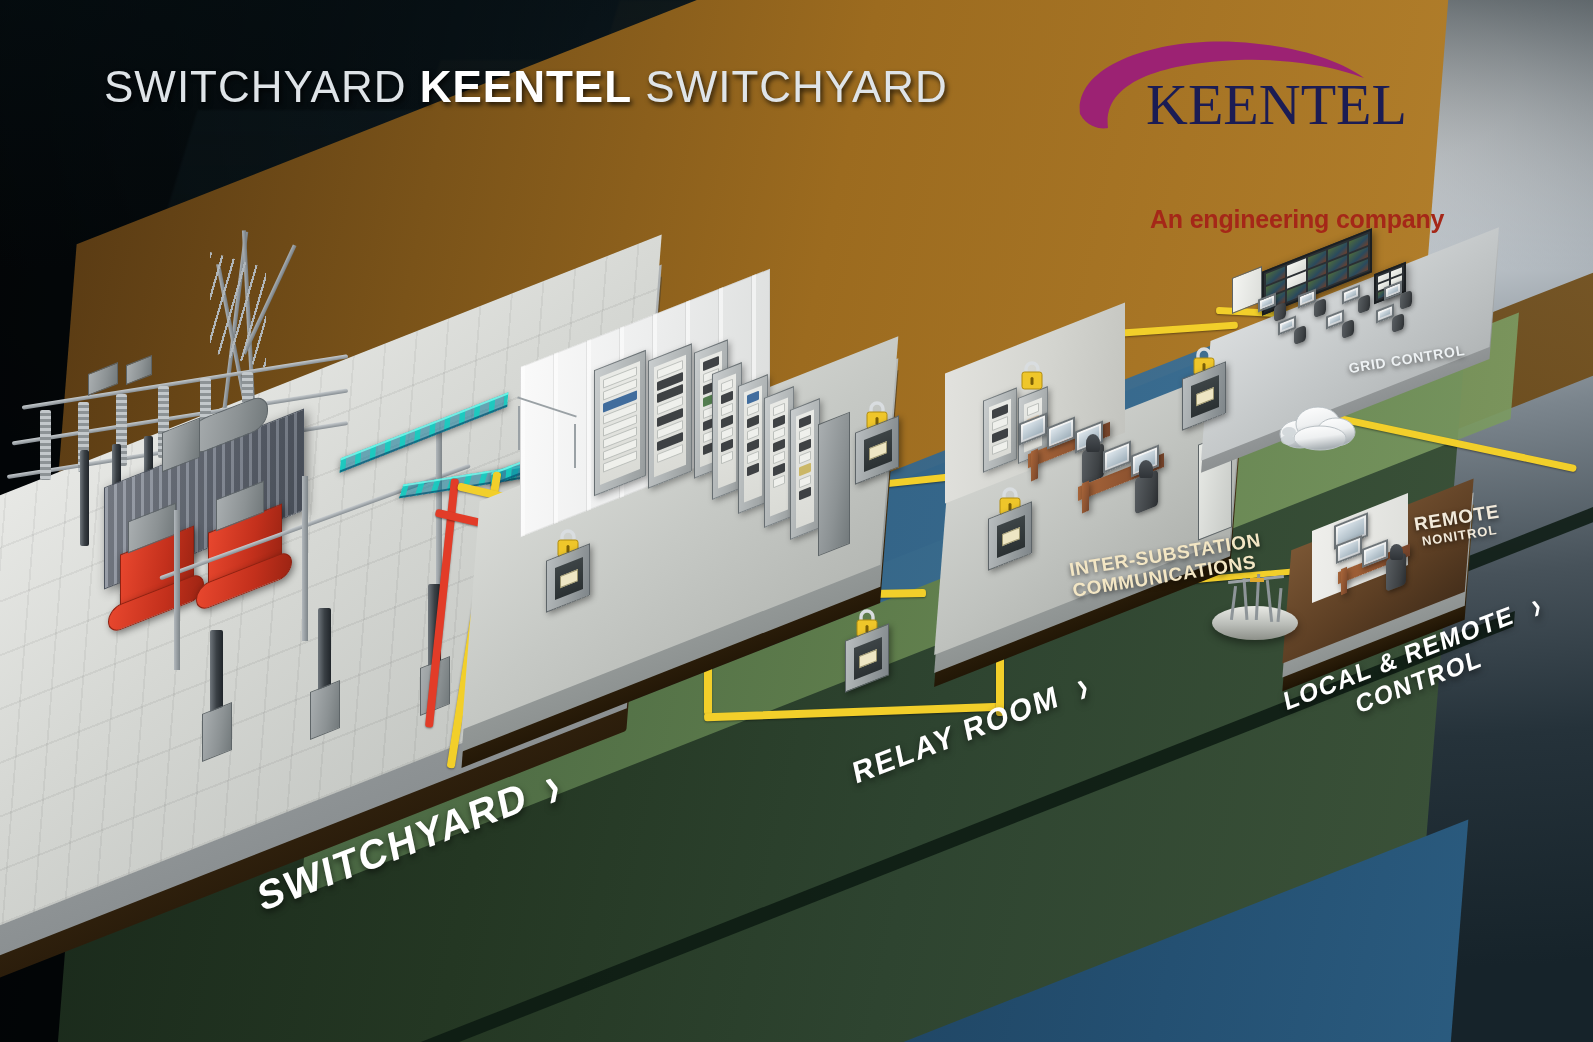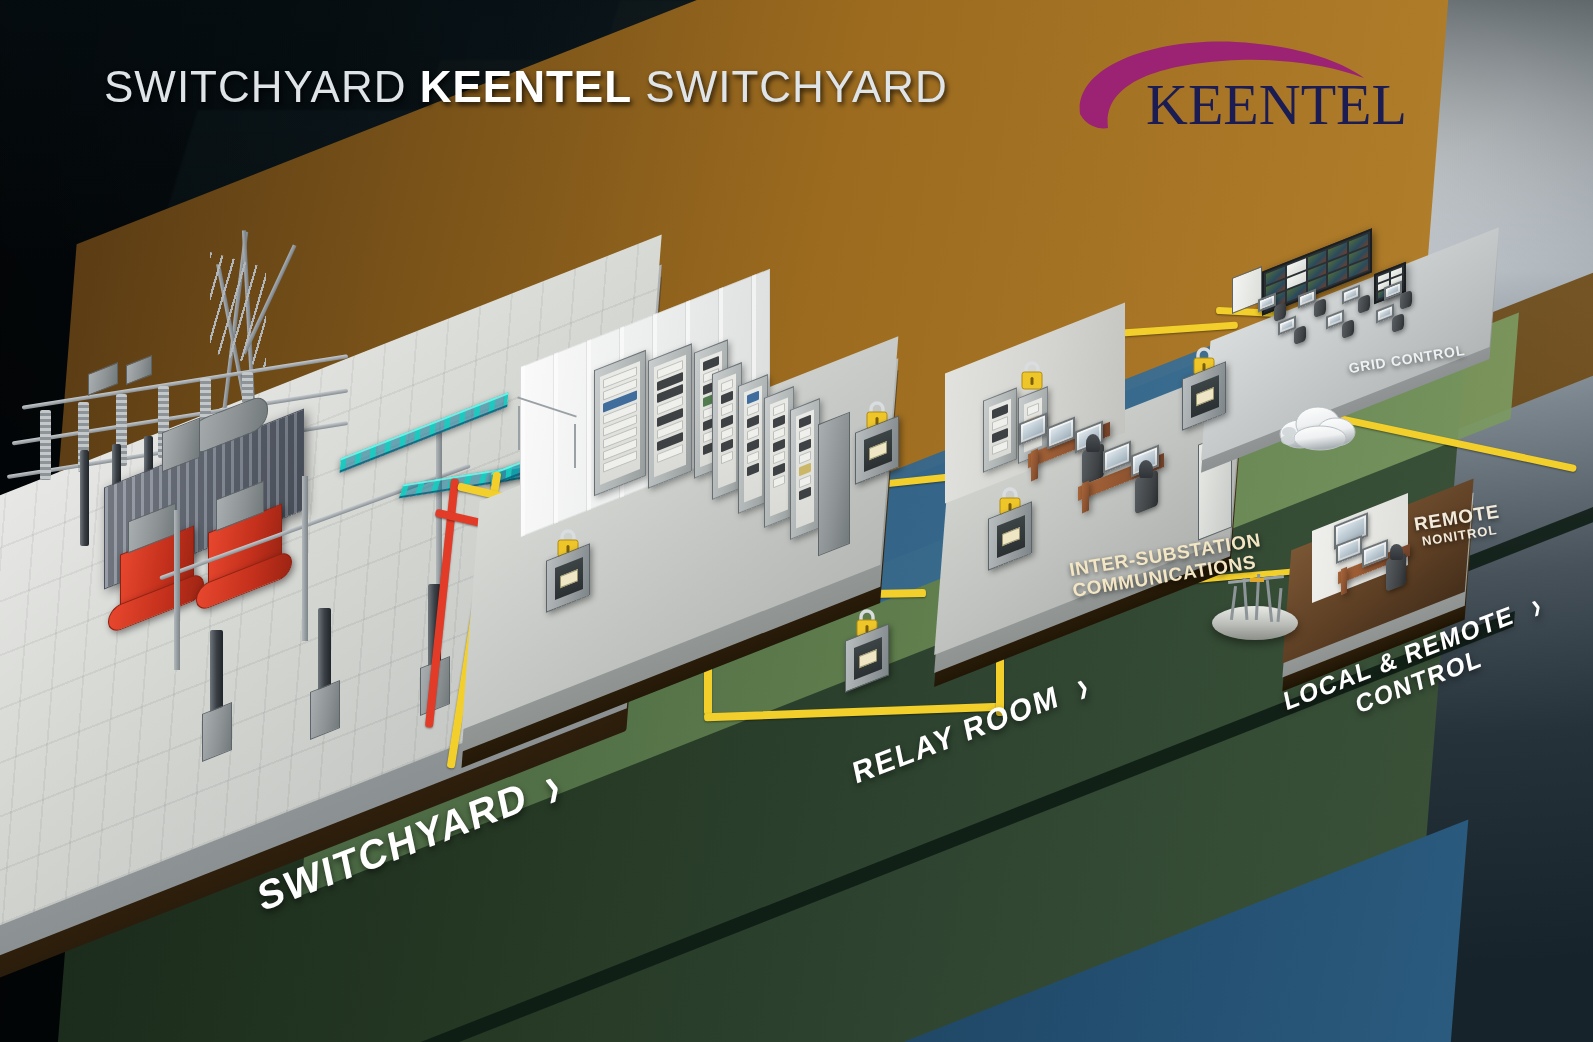--- a/index.html
+++ b/index.html
@@ -899,15 +899,16 @@
     <span class="thin">SWITCHYARD </span><b>KEENTEL</b><span class="thin"> SWITCHYARD</span>
   </div>
 
   <div class="logo">
     <svg class="logo-swoosh" viewBox="0 0 300 110">
       <path d="M12 78 C 6 30, 86 2, 168 6 C 226 9, 272 24, 296 42 C 266 30, 216 22, 170 24 C 96 27, 34 45, 40 92 C 40 92, 22 96, 12 78 Z" fill="#9c2273"></path>
     </svg>
     <div class="logo-k">
       <span class="l1">KEENTEL</span>
     </div>
+    <div class="logo-tag">An engineering company</div>
   </div>
 
 </div>
 
 </body></html>

